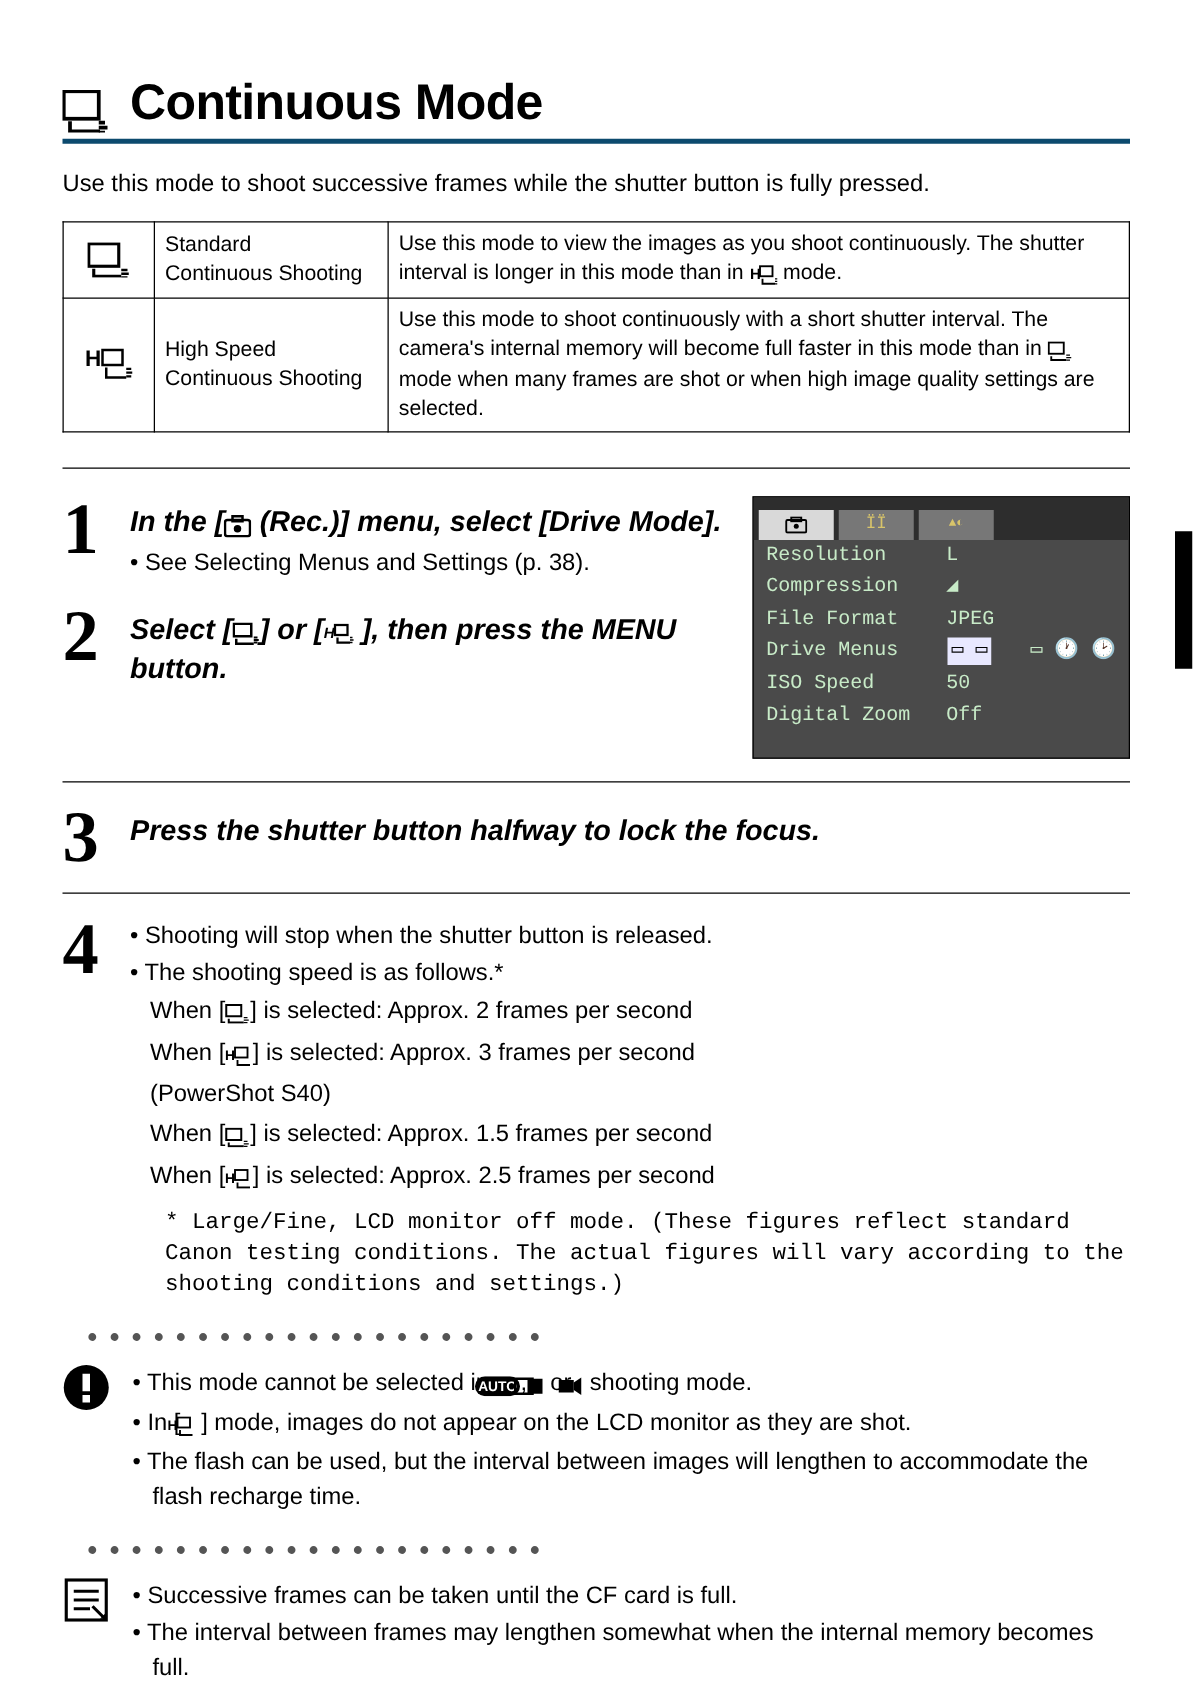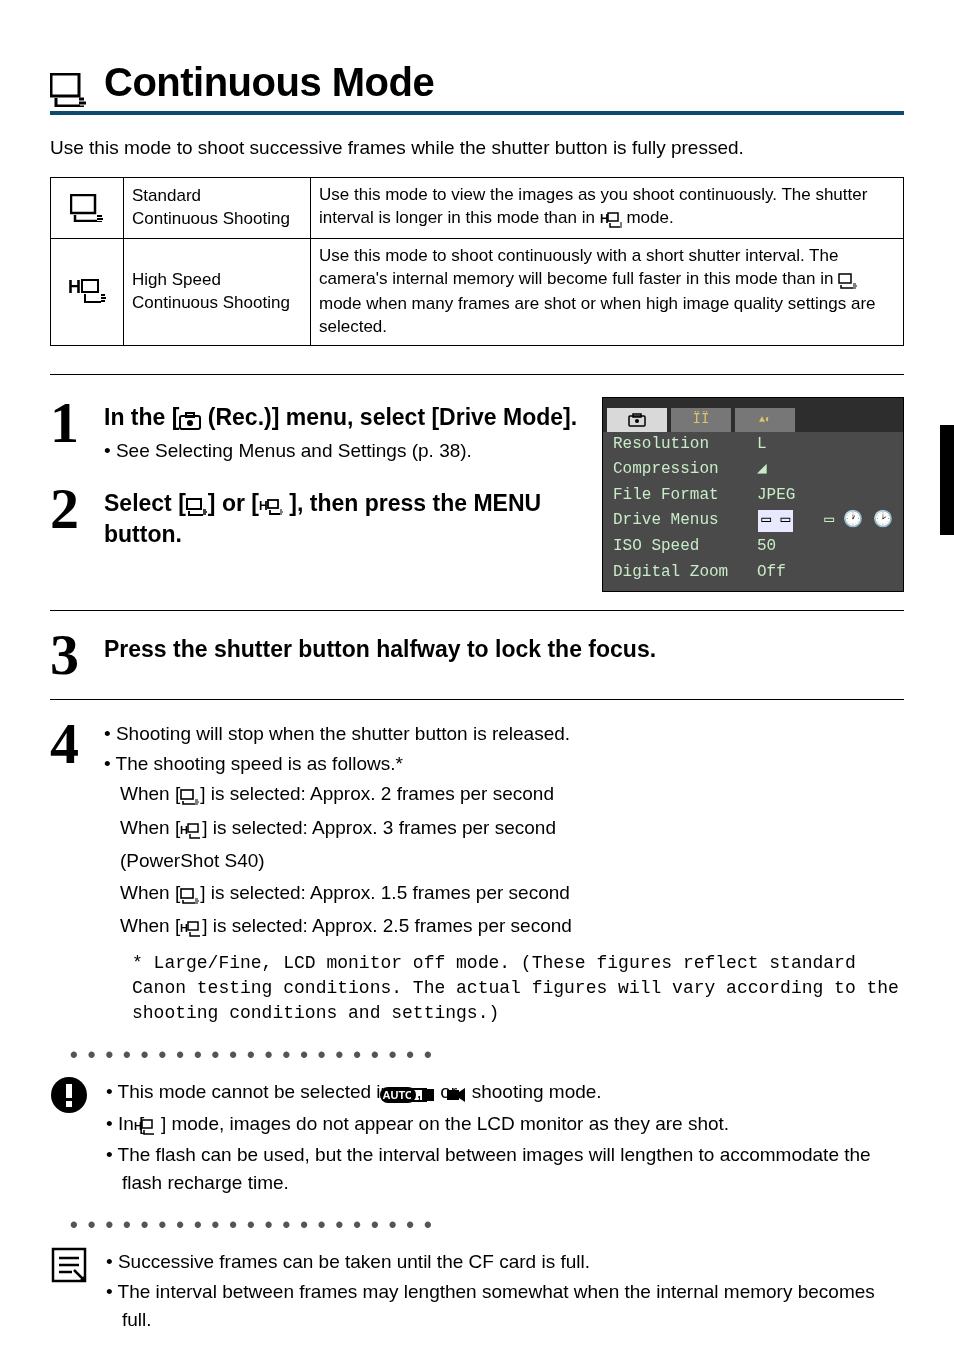--- a/index.html
+++ b/index.html
@@ -79,20 +79,21 @@
     line-height: 0.9;
     flex: 0 0 auto;
     min-width: 42px;
   }
   .step-body { flex: 1 1 auto; }
   .step-head {
     font-size: 23px;
     font-weight: 600;
     line-height: 1.25;
     margin: 6px 0 4px 0;
+    font-style: italic;
   }
   .bullet {
     font-size: 19px;
     line-height: 1.45;
     margin: 2px 0 2px 0;
     padding-left: 16px;
     text-indent: -16px;
   }
   .bullet::before { content: "• "; }
   .subline {
@@ -112,21 +113,21 @@
   
   .menu-shot {
     flex: 0 0 auto;
     width: 300px;
     background: #4a4a4a;
     border: 1px solid #000;
     font-family: "Courier New", monospace;
     color: #c8ebc8;
     font-size: 16px;
     line-height: 1.35;
-    padding-bottom: 6px;
+    padding-bottom: 21px;
   }
   .menu-tabs {
     display:flex;
     gap:4px;
     padding:4px 4px 0 4px;
     background:#2d2d2d;
     height:30px;
     align-items:flex-end;
   }
   .menu-tab {

